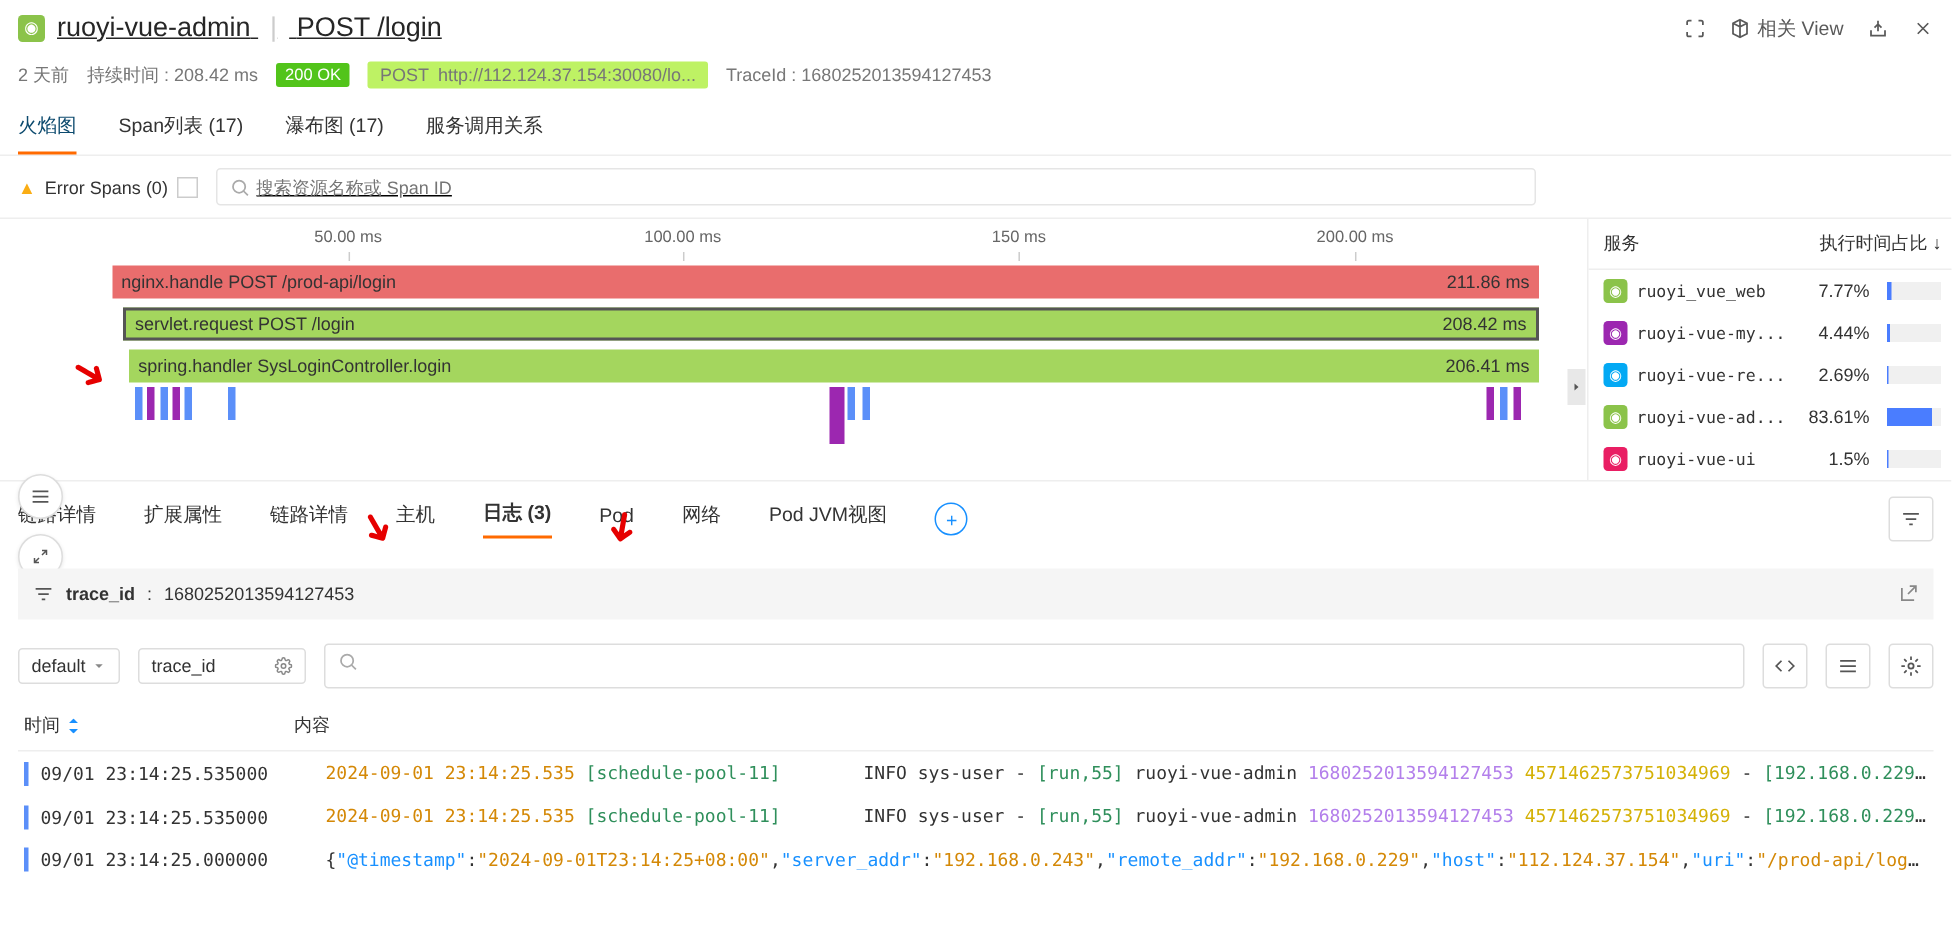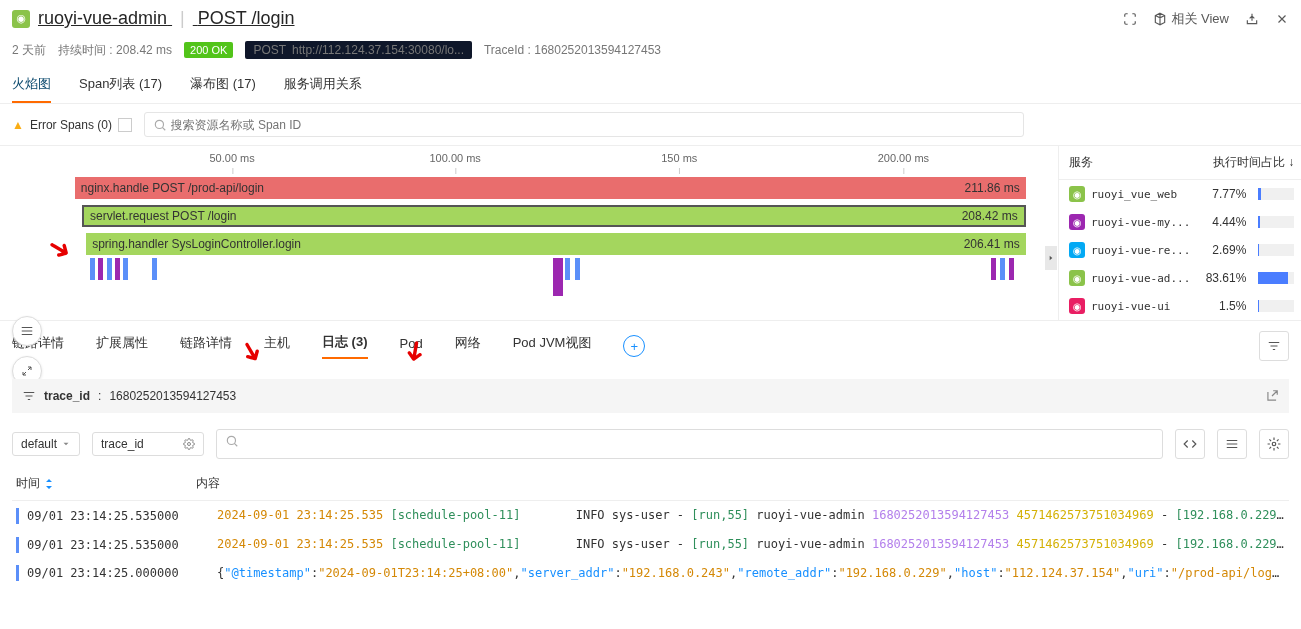--- a/index.html
+++ b/index.html
@@ -5,31 +5,31 @@
 * { box-sizing: border-box; margin: 0; padding: 0; }
 body { font-family: -apple-system, "Segoe UI", sans-serif; font-size: 13px; color: #333; background: #fff; width: 1301px; }
 .header { display: flex; align-items: center; padding: 8px 12px; }
 .header .app-icon { width: 18px; height: 18px; background: #8bc34a; border-radius: 3px; margin-right: 8px; display:flex; align-items:center; justify-content:center; color:#fff; font-size:11px; }
 .header h1 { font-size: 18px; font-weight: 500; color: #262626; text-decoration: underline; }
 .header .divider { color: #ccc; margin: 0 8px; }
 .header-right { margin-left: auto; display: flex; gap: 16px; align-items: center; }
 .hdr-btn { cursor: pointer; color: #595959; display: flex; align-items: center; gap: 4px; font-size: 13px; }
 .subheader { display: flex; align-items: center; gap: 12px; padding: 4px 12px 8px; font-size: 12px; color: #777; }
 .badge-ok { background: #52c41a; color: #fff; padding: 2px 6px; border-radius: 2px; font-size: 11px; font-weight: 500; }
-.url-box { background: #0f172a; padding: 2px 8px; border-radius: 2px; display:flex; gap:6px; }
+.url-box { background: #bef264; padding: 2px 8px; border-radius: 2px; display:flex; gap:6px; }
 .tabs { display: flex; gap: 28px; padding: 0 12px; border-bottom: 1px solid #eee; }
 .tab { padding: 8px 0; cursor: pointer; font-size: 13px; color: #333; }
 .tab.active { color: #0c4a6e; border-bottom: 2px solid #ff6a00; }
 
 .filter-row { display: flex; align-items: center; padding: 8px 12px; gap: 12px; border-bottom: 1px solid #eee; }
 .warn-ico { color: #faad14; }
 .error-spans { display:flex; align-items:center; gap:6px; font-size:12px; }
 .chk { width:14px; height:14px; border:1px solid #ccc; }
 .search-box { flex: 0 0 880px; display: flex; align-items: center; background: #fff; border: 1px solid #e5e5e5; border-radius: 3px; padding: 4px 8px; color:#aaa; }
-.search-box input { border: 0; outline: 0; flex: 1; font-size: 12px; }
+.search-box input { border: 0; outline: 0; flex: 1; font-size: 12px; text-decoration: underline; }
 
 .main { display: flex; }
 .flame-area { flex: 0 0 1058px; position: relative; }
 .time-axis { position: relative; height: 28px; margin-left: 8px; margin-right: 22px; }
 .time-tick { position: absolute; top: 6px; font-size: 11px; color: #666; transform: translateX(-50%); }
 .time-tick::after { content:""; position:absolute; left:50%; top:16px; width:1px; height:6px; background:#ccc; }
 
 .flame-rows { margin: 0 22px 0 8px; position: relative; }
 .flame-row { position: relative; height: 28px; margin-bottom: 0; }
 .span-bar { position: absolute; top: 3px; height: 22px; display: flex; align-items: center; justify-content: space-between; padding: 0 6px; font-size: 12px; color: #333; }

